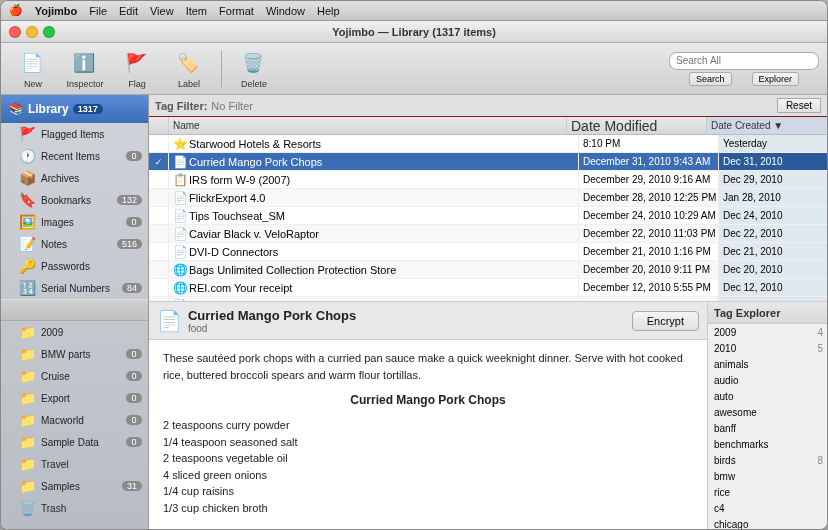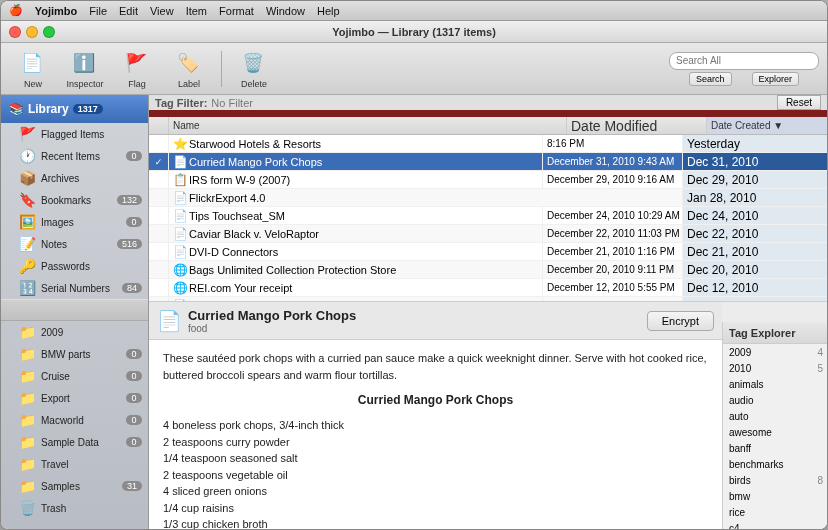--- a/index.html
+++ b/index.html
@@ -218,21 +218,21 @@
       flex: 1;
       display: flex;
       flex-direction: column;
       overflow: hidden;
     }
 
     
     .tag-filter-bar {
       height: 22px;
       background: #e0e0e0;
-      border-bottom: 7px solid #7f1d1d;
+      border-bottom: 1px solid #7f1d1d;
       display: flex;
       align-items: center;
       padding: 0 6px;
       gap: 4px;
       font-size: 11px;
       flex-shrink: 0;
     }
     .tag-filter-label { color: #555; font-weight: bold; }
     .tag-filter-value { color: #777; flex: 1; }
     .tag-filter-reset {
@@ -340,26 +340,26 @@
       flex-shrink: 0;
       border-right: 1px solid #eee;
       padding: 0 4px;
       display: flex;
       align-items: center;
       font-size: 10px;
       overflow: hidden;
       white-space: nowrap;
     }
     .row-created {
-      width: 144px;
+      width: 108px;
       flex-shrink: 0;
       padding: 0 4px;
       display: flex;
       align-items: center;
-      font-size: 12px;
+      font-size: 10px;
       background: #e0e8f0;
       overflow: hidden;
       white-space: nowrap;
     }
     .table-row.selected .row-created { color: white; }
 
     
     .detail-panel {
       flex: 1;
       display: flex;
@@ -422,28 +422,27 @@
       margin: 8px 0;
     }
     .detail-content p { margin-bottom: 6px; }
     .detail-content ul {
       list-style: none;
       padding-left: 0;
     }
 
     
     .tag-explorer {
-      width: 105px;
+      width: 120px;
       background: #f0f0f0;
       border-left: 1px solid #ccc;
       display: flex;
       flex-direction: column;
       overflow: hidden;
       flex-shrink: 0;
-      margin-top: 20px;
     }
     .tag-explorer-header {
       height: 22px;
       background: linear-gradient(to bottom, #e8e8e8, #d8d8d8);
       border-bottom: 1px solid #ccc;
       display: flex;
       align-items: center;
       padding: 0 6px;
       font-size: 11px;
       font-weight: bold;
@@ -659,21 +658,21 @@
           </div>
         </div>
 
         <div id="table-body">
             <div class="table-row">
       <div class="row-check"></div>
       <div class="row-name">
         <span class="row-icon">⭐</span>
         <span>Starwood Hotels &amp; Resorts</span>
       </div>
-      <div class="row-modified">8:16 PM</div>
+      <div class="row-modified">8:10 PM</div>
       <div class="row-created">Yesterday</div>
     </div>
             <div class="table-row selected">
       <div class="row-check">✓</div>
       <div class="row-name">
         <span class="row-icon">📄</span>
         <span>Curried Mango Pork Chops</span>
       </div>
       <div class="row-modified">December 31, 2010   9:43 AM</div>
       <div class="row-created">Dec 31, 2010</div>
@@ -686,20 +685,21 @@
       </div>
       <div class="row-modified">December 29, 2010   9:16 AM</div>
       <div class="row-created">Dec 29, 2010</div>
     </div>
             <div class="table-row alt">
       <div class="row-check"></div>
       <div class="row-name">
         <span class="row-icon">📄</span>
         <span>FlickrExport 4.0</span>
       </div>
+      <div class="row-modified">December 28, 2010  12:25 PM</div>
       <div class="row-created">Jan 28, 2010</div>
     </div>
             <div class="table-row">
       <div class="row-check"></div>
       <div class="row-name">
         <span class="row-icon">📄</span>
         <span>Tips Touchseat_SM</span>
       </div>
       <div class="row-modified">December 24, 2010  10:29 AM</div>
       <div class="row-created">Dec 24, 2010</div>
@@ -759,21 +759,20 @@
             <div class="detail-title-group">
               <span class="detail-title">Curried Mango Pork Chops</span>
               <span class="detail-subtitle">food</span>
             </div>
             <button class="detail-encrypt-btn">Encrypt</button>
           </div>
           <div class="detail-content">
             <p>These sautéed pork chops with a curried pan sauce make a quick weeknight dinner. Serve with hot cooked rice, buttered broccoli spears and warm flour tortillas.</p>
             <h2>Curried Mango Pork Chops</h2>
             <ul id="ingredient-list">
-                <li>4 boneless pork chops, 3/4-inch thick</li>
                 <li>2 teaspoons curry powder</li>
                 <li>1/4 teaspoon seasoned salt</li>
                 <li>2 teaspoons vegetable oil</li>
                 <li>4 sliced green onions</li>
                 <li>1/4 cup raisins</li>
                 <li>1/3 cup chicken broth</li>
               </ul>
           </div>
         </div>
 

